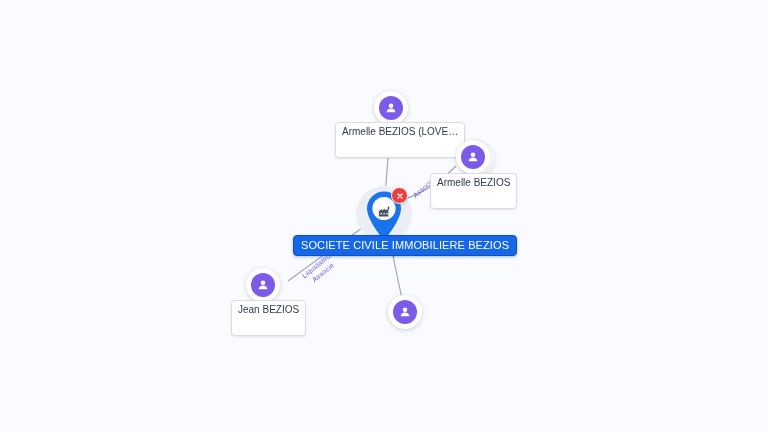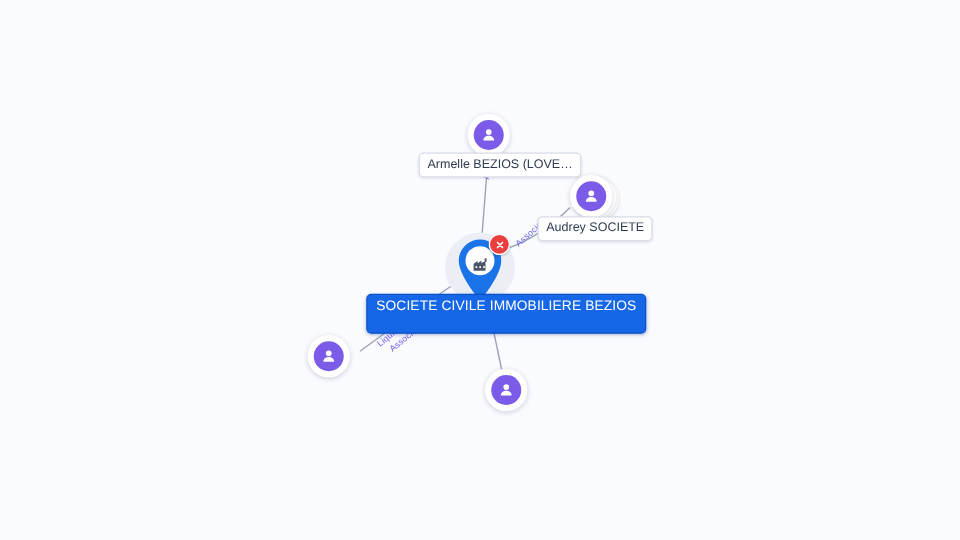--- a/index.html
+++ b/index.html
@@ -82,21 +82,21 @@
     justify-content: center;
   }
   .person-disc svg { display: block; }
 
   
   .node-chip {
     position: absolute;
     background: #ffffff;
     border: 1px solid #d9dde8;
     border-radius: 4px;
-    padding: 3px 6px 4px 6px;
+    padding: 3px 6px 20px 6px;
     font-size: 10px;
     line-height: 11px;
     color: #2f3a4f;
     white-space: nowrap;
     box-shadow: 0 1px 2px rgba(40,50,90,0.10);
   }
 
   
   #company-node {
     position: absolute;
@@ -137,21 +137,21 @@
     justify-content: center;
     box-shadow: 0 1px 2px rgba(40,50,90,0.25);
   }
 
   
   #company-chip {
     position: absolute;
     background: #1567e8;
     border: 1px solid #0d52c4;
     border-radius: 4px;
-    padding: 3px 7px 15px 7px;
+    padding: 3px 7px 4px 7px;
     font-size: 11px;
     line-height: 12px;
     color: #ffffff;
     white-space: nowrap;
     letter-spacing: 0.1px;
     box-shadow: 0 1px 3px rgba(20,60,150,0.35);
   }
 </style>
 </head>
 <body>
@@ -200,32 +200,33 @@
     <div class="stack-layer stack-2"></div>
     <div class="person-ring">
       <div class="person-disc">
         <svg width="14" height="14" viewBox="0 0 24 24" fill="#ffffff">
           <circle cx="12" cy="8" r="3.9"></circle>
           <path d="M4.6 19.4c0-4.1 3.3-6.4 7.4-6.4s7.4 2.3 7.4 6.4z"></path>
         </svg>
       </div>
     </div>
   </div>
-  <div class="node-chip" style="left:430px; top:173px;">Audrey SOCIETE</div>
+  <div class="node-chip" style="left:430px; top:173px;">Armelle BEZIOS</div>
 
   <div class="person-node" style="left:246px; top:268px;">
     <div class="person-ring">
       <div class="person-disc">
         <svg width="14" height="14" viewBox="0 0 24 24" fill="#ffffff">
           <circle cx="12" cy="8" r="3.9"></circle>
           <path d="M4.6 19.4c0-4.1 3.3-6.4 7.4-6.4s7.4 2.3 7.4 6.4z"></path>
         </svg>
       </div>
     </div>
   </div>
+  <div class="node-chip" style="left:231px; top:300px;">Jean BEZIOS</div>
 
   <div class="person-node" style="left:388px; top:295px;">
     <div class="person-ring">
       <div class="person-disc">
         <svg width="14" height="14" viewBox="0 0 24 24" fill="#ffffff">
           <circle cx="12" cy="8" r="3.9"></circle>
           <path d="M4.6 19.4c0-4.1 3.3-6.4 7.4-6.4s7.4 2.3 7.4 6.4z"></path>
         </svg>
       </div>
     </div>

